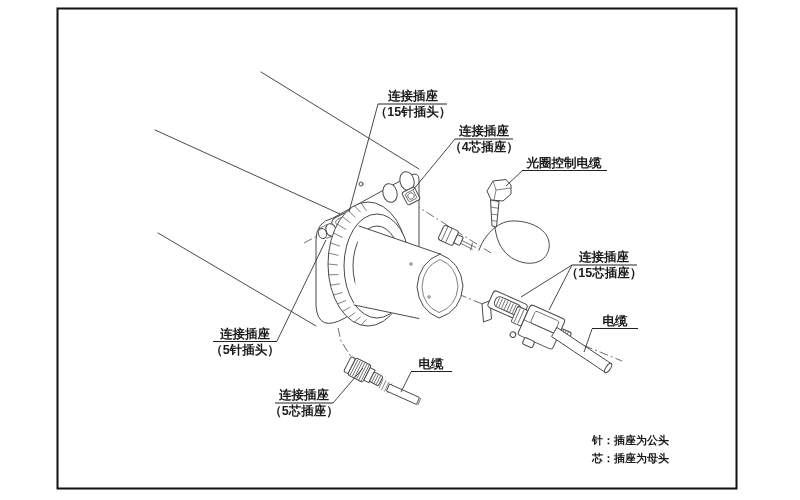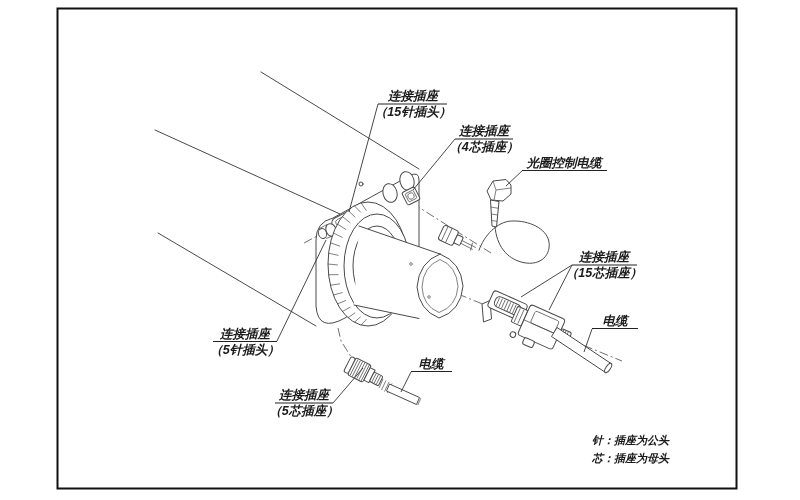--- a/index.html
+++ b/index.html
@@ -1,17 +1,17 @@
 <!DOCTYPE html>
 <html><head>
 <meta charset="utf-8">
 <style>
   html,body{margin:0;padding:0;background:#ffffff;}
   .stage{position:relative;width:800px;height:500px;background:#ffffff;overflow:hidden;
-         font-family:"Liberation Sans",sans-serif;font-style:italic;}
+         font-family:"Liberation Sans",sans-serif;}
   svg{display:block;}
   .ln   {stroke:#4a4a4a;stroke-width:1;fill:none;stroke-linecap:round;stroke-linejoin:round;}
   .lnF  {stroke:#4a4a4a;stroke-width:1;fill:#ffffff;stroke-linejoin:round;}
   .lnW  {fill:#ffffff;stroke:none;}
   .thin {stroke:#4a4a4a;stroke-width:.7;fill:none;}
   .axis {stroke:#555555;stroke-width:.85;fill:none;stroke-dasharray:9 3 2 3;}
   .leader{stroke:#333333;stroke-width:.9;fill:none;}
   .under {stroke:#222222;stroke-width:1.1;fill:none;}
   .frame {fill:none;stroke:#111111;stroke-width:2;}
   text{fill:#1a1a1a;font-weight:600;}

